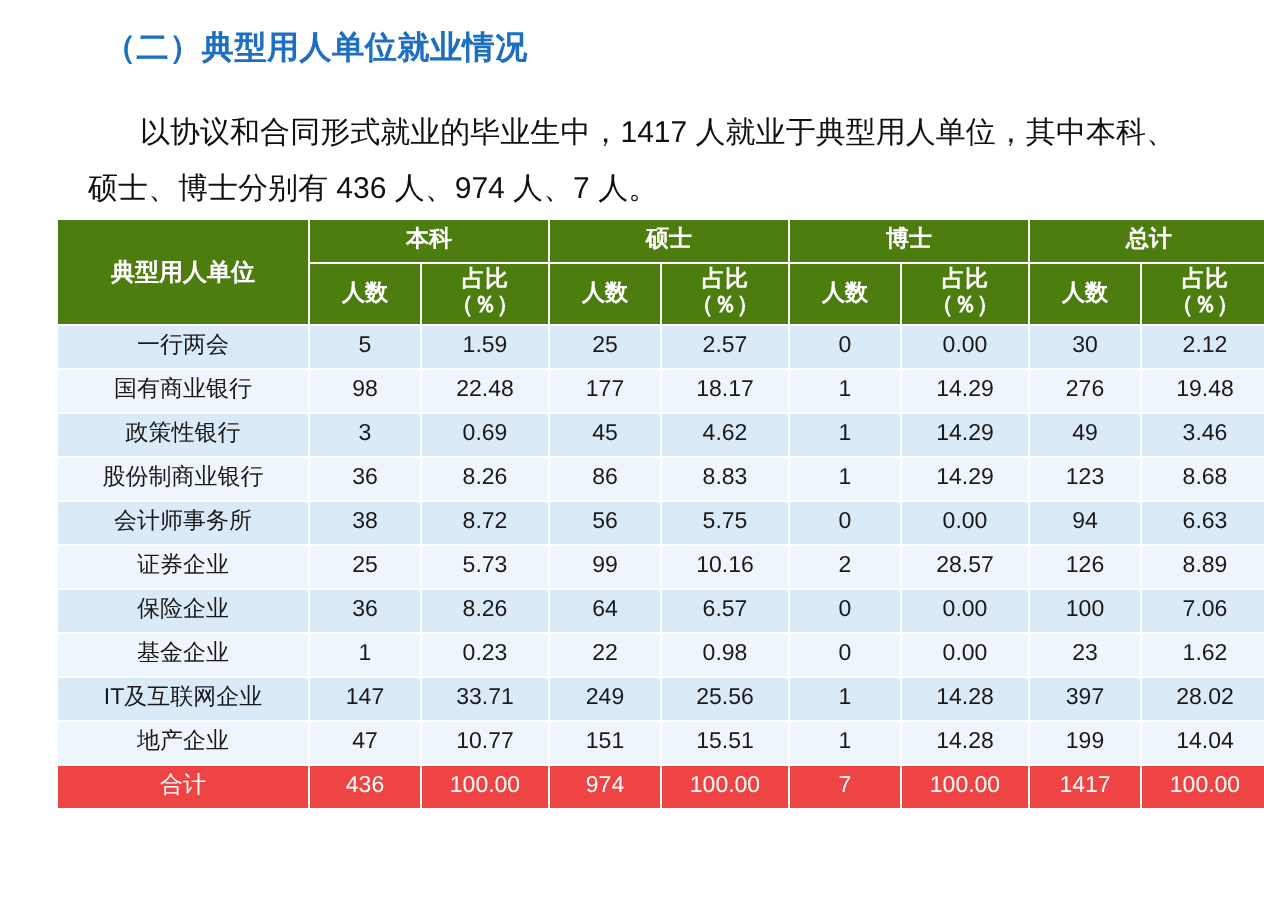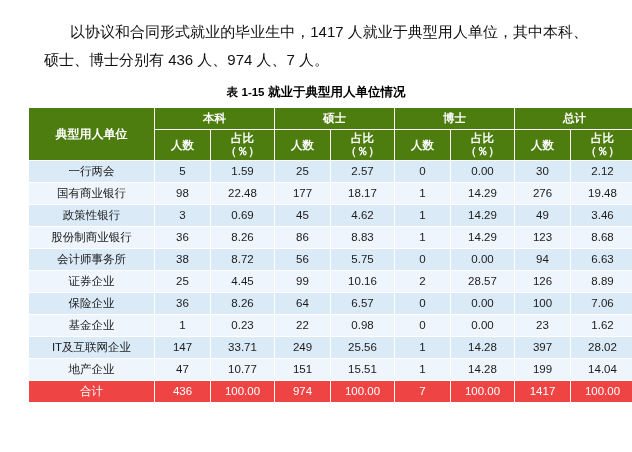--- a/index.html
+++ b/index.html
@@ -101,28 +101,24 @@
   }
   col.c-name { width: 126px; }
   col.c-num  { width: 56px; }
   col.c-pct  { width: 64px; }
 </style>
 </head>
 <body>
 
 <div class="page">
 
+  <h2 class="section-heading">（二）典型用人单位就业情况</h2>
 
   <p class="body-paragraph">以协议和合同形式就业的毕业生中，1417 人就业于典型用人单位，其中本科、硕士、博士分别有 436 人、974 人、7 人。</p>
 
-  <div class="table-caption">
-    <span class="cap-num">表</span>
-    <span class="cap-num">1-15</span>
-    <span>就业于典型用人单位情况</span>
-  </div>
 
   <div class="table-wrap">
     <table class="data">
       <colgroup>
         <col class="c-name">
         <col class="c-num">
           <col class="c-pct">
         <col class="c-num">
           <col class="c-pct">
         <col class="c-num">
@@ -213,21 +209,21 @@
             <td>56</td>
             <td>5.75</td>
             <td>0</td>
             <td>0.00</td>
             <td>94</td>
             <td>6.63</td>
           </tr>
           <tr class="even">
             <td class="name">证券企业</td>
             <td>25</td>
-            <td>4.45</td>
+            <td>5.73</td>
             <td>99</td>
             <td>10.16</td>
             <td>2</td>
             <td>28.57</td>
             <td>126</td>
             <td>8.89</td>
           </tr>
           <tr class="odd">
             <td class="name">保险企业</td>
             <td>36</td>

